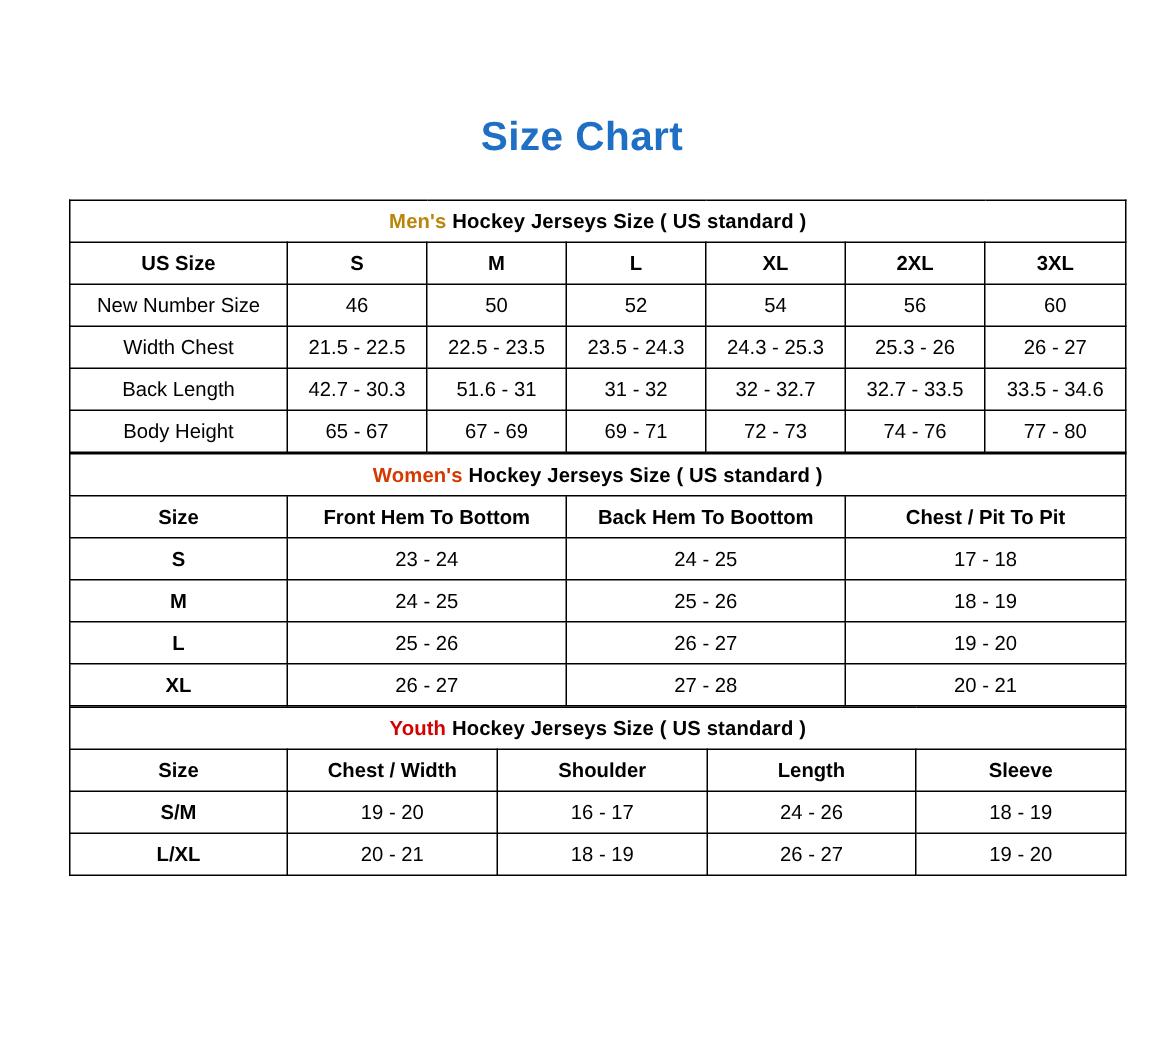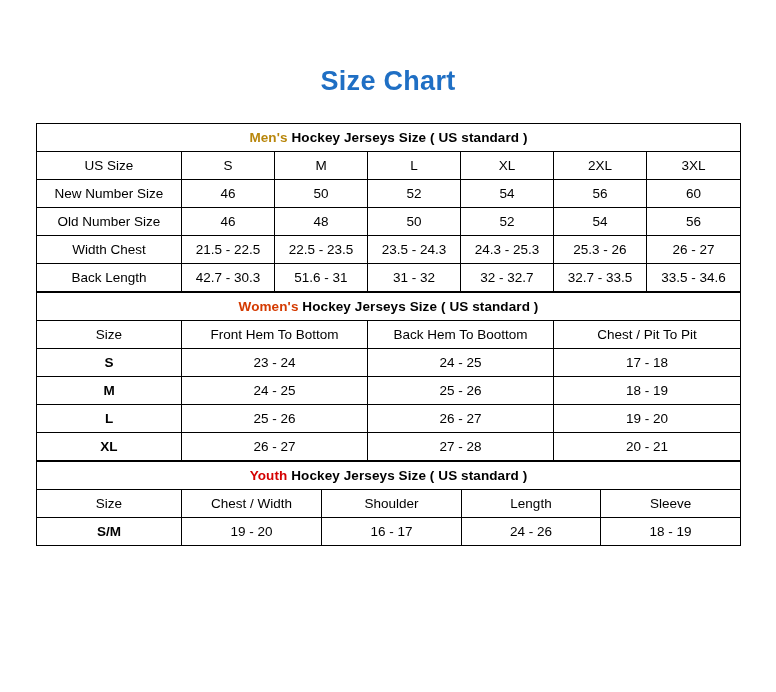--- a/index.html
+++ b/index.html
@@ -12,21 +12,21 @@
     height: 692px;
     font-family: "Liberation Sans", sans-serif;
     color: #000000;
     position: relative;
     overflow: hidden;
   }
   .page {
     width: 776px;
     height: 496px;
     box-sizing: border-box;
-    padding: 0;
+    padding: 10px;
   }
   .title {
     text-align: center;
     color: #1f6fc4;
     font-size: 27px;
     font-weight: bold;
     letter-spacing: 0.3px;
     margin: 0;
     padding-top: 68px;
     line-height: 1;
@@ -57,21 +57,21 @@
     height: 31px;
     letter-spacing: 0.1px;
   }
   td.section-head .accent-men { color: #b8860b; text-align: center; }
   td.section-head .accent-women { color: #d43a00; }
   td.section-head .accent-youth { color: #d40000; margin-top: 21px; }
   td.section-head .accent-men,
   td.section-head .accent-women,
   td.section-head .accent-youth { font-weight: bold; }
   td.hdr {
-    font-weight: normal;
+    font-weight: bold;
   }
   td.rowlabel {
     font-weight: normal;
   }
   td.rowlabel-bold {
     font-weight: bold;
   }
 </style>
 </head>
 <body>
@@ -108,45 +108,45 @@
         <tr>
           <td class="rowlabel">New Number Size</td>
           <td>46</td>
           <td>50</td>
           <td>52</td>
           <td>54</td>
           <td>56</td>
           <td>60</td>
         </tr>
         <tr>
-          <td class="rowlabel">Old Number Size</td>
-          <td>46</td>
-          <td>48</td>
-          <td>50</td>
-          <td>52</td>
-          <td>54</td>
-          <td>56</td>
-        </tr>
-        <tr>
           <td class="rowlabel">Width Chest</td>
           <td>21.5 - 22.5</td>
           <td>22.5 - 23.5</td>
           <td>23.5 - 24.3</td>
           <td>24.3 - 25.3</td>
           <td>25.3 - 26</td>
           <td>26 - 27</td>
         </tr>
         <tr>
           <td class="rowlabel">Back Length</td>
           <td>42.7 - 30.3</td>
           <td>51.6 - 31</td>
           <td>31 - 32</td>
           <td>32 - 32.7</td>
           <td>32.7 - 33.5</td>
           <td>33.5 - 34.6</td>
+        </tr>
+        <tr>
+          <td class="rowlabel">Body Height</td>
+          <td>65 - 67</td>
+          <td>67 - 69</td>
+          <td>69 - 71</td>
+          <td>72 - 73</td>
+          <td>74 - 76</td>
+          <td>77 - 80</td>
         </tr>
       </tbody>
     </table>
 
     <table class="chart">
       <colgroup>
         <col style="width:145px">
         <col style="width:186px">
         <col style="width:186px">
         <col style="width:187px">
@@ -207,17 +207,24 @@
           <td class="hdr">Length</td>
           <td class="hdr">Sleeve</td>
         </tr>
         <tr>
           <td class="rowlabel-bold">S/M</td>
           <td>19 - 20</td>
           <td>16 - 17</td>
           <td>24 - 26</td>
           <td>18 - 19</td>
         </tr>
+        <tr>
+          <td class="rowlabel-bold">L/XL</td>
+          <td>20 - 21</td>
+          <td>18 - 19</td>
+          <td>26 - 27</td>
+          <td>19 - 20</td>
+        </tr>
       </tbody>
     </table>
 
   </div>
 </div>
 
 </body></html>

